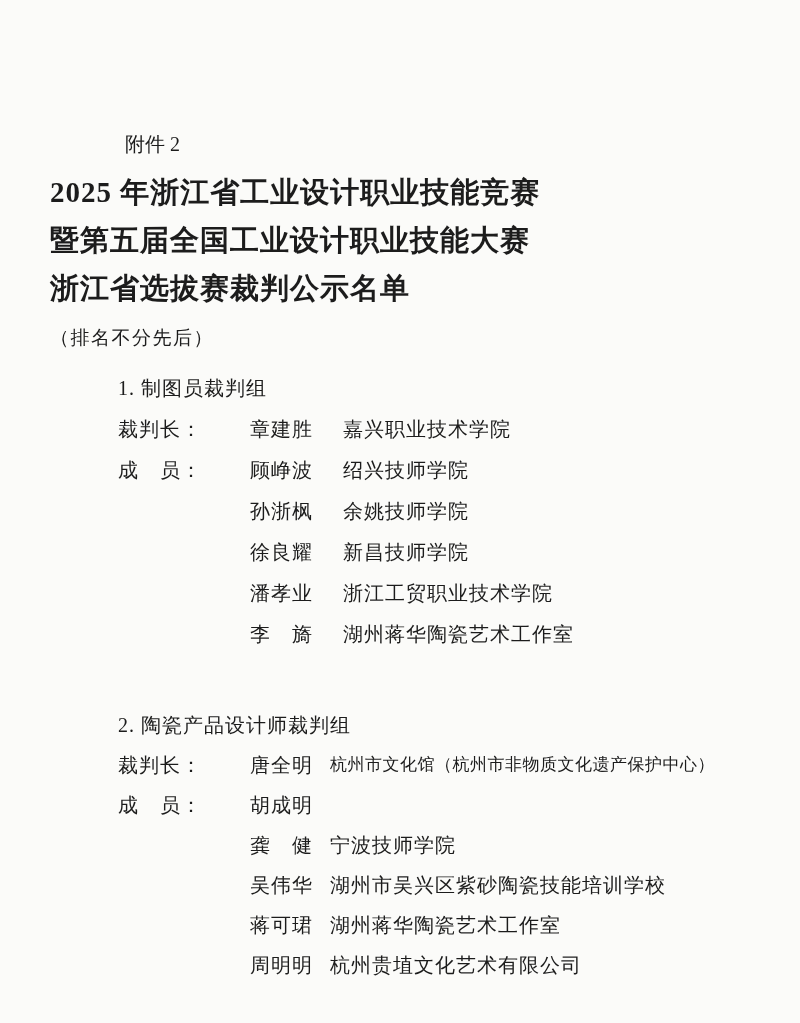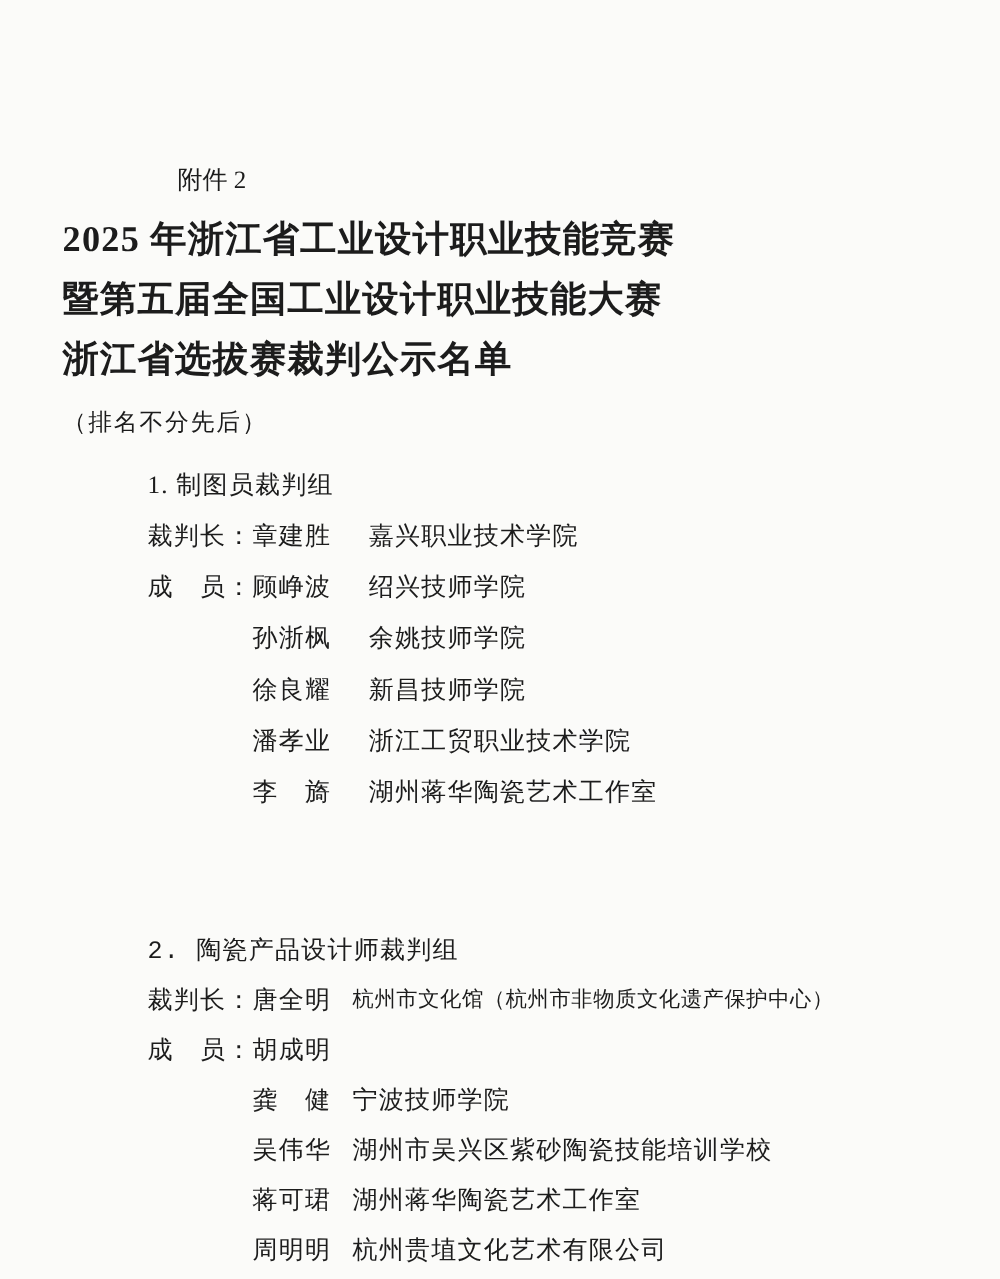--- a/index.html
+++ b/index.html
@@ -12,21 +12,21 @@
     width: 800px;
     height: 1023px;
     margin: 0 auto;
     background: #fbfbf9;
     font-family: "Liberation Serif", "DejaVu Serif", serif;
     color: #1c1c1c;
     overflow: hidden;
   }
   .attachment {
     position: absolute;
-    left: 142px;
+    left: 125px;
     top: 132px;
     font-size: 20px;
     line-height: 24px;
   }
   .doc-title {
     position: absolute;
     left: 50px;
     width: 750px;
     top: 168px;
     font-size: 29px;
@@ -44,36 +44,37 @@
     letter-spacing: 1.5px;
   }
   .group {
     position: absolute;
     left: 118px;
     right: 30px;
     font-size: 20px;
     letter-spacing: 1px;
   }
   .group-1 { top: 368px; line-height: 41px; }
-  .group-2 { top: 742px; line-height: 40px; font-family: Liberation Mono, monospace; }
+  .group-2 { top: 705px; line-height: 40px; }
   .group-heading {
     white-space: nowrap;
   }
   .row {
     display: flex;
     align-items: flex-start;
     white-space: nowrap;
   }
   .row .label {
     width: 84px;
     flex: 0 0 84px;
   }
   .row .name {
     width: 93px;
     flex: 0 0 93px;
+    margin-left: 48px;
   }
   .group-2 .row .name {
     width: 80px;
     flex: 0 0 80px;
   }
   .row .org {
     flex: 1 1 auto;
   }
   .org-small {
     font-size: 17px;

